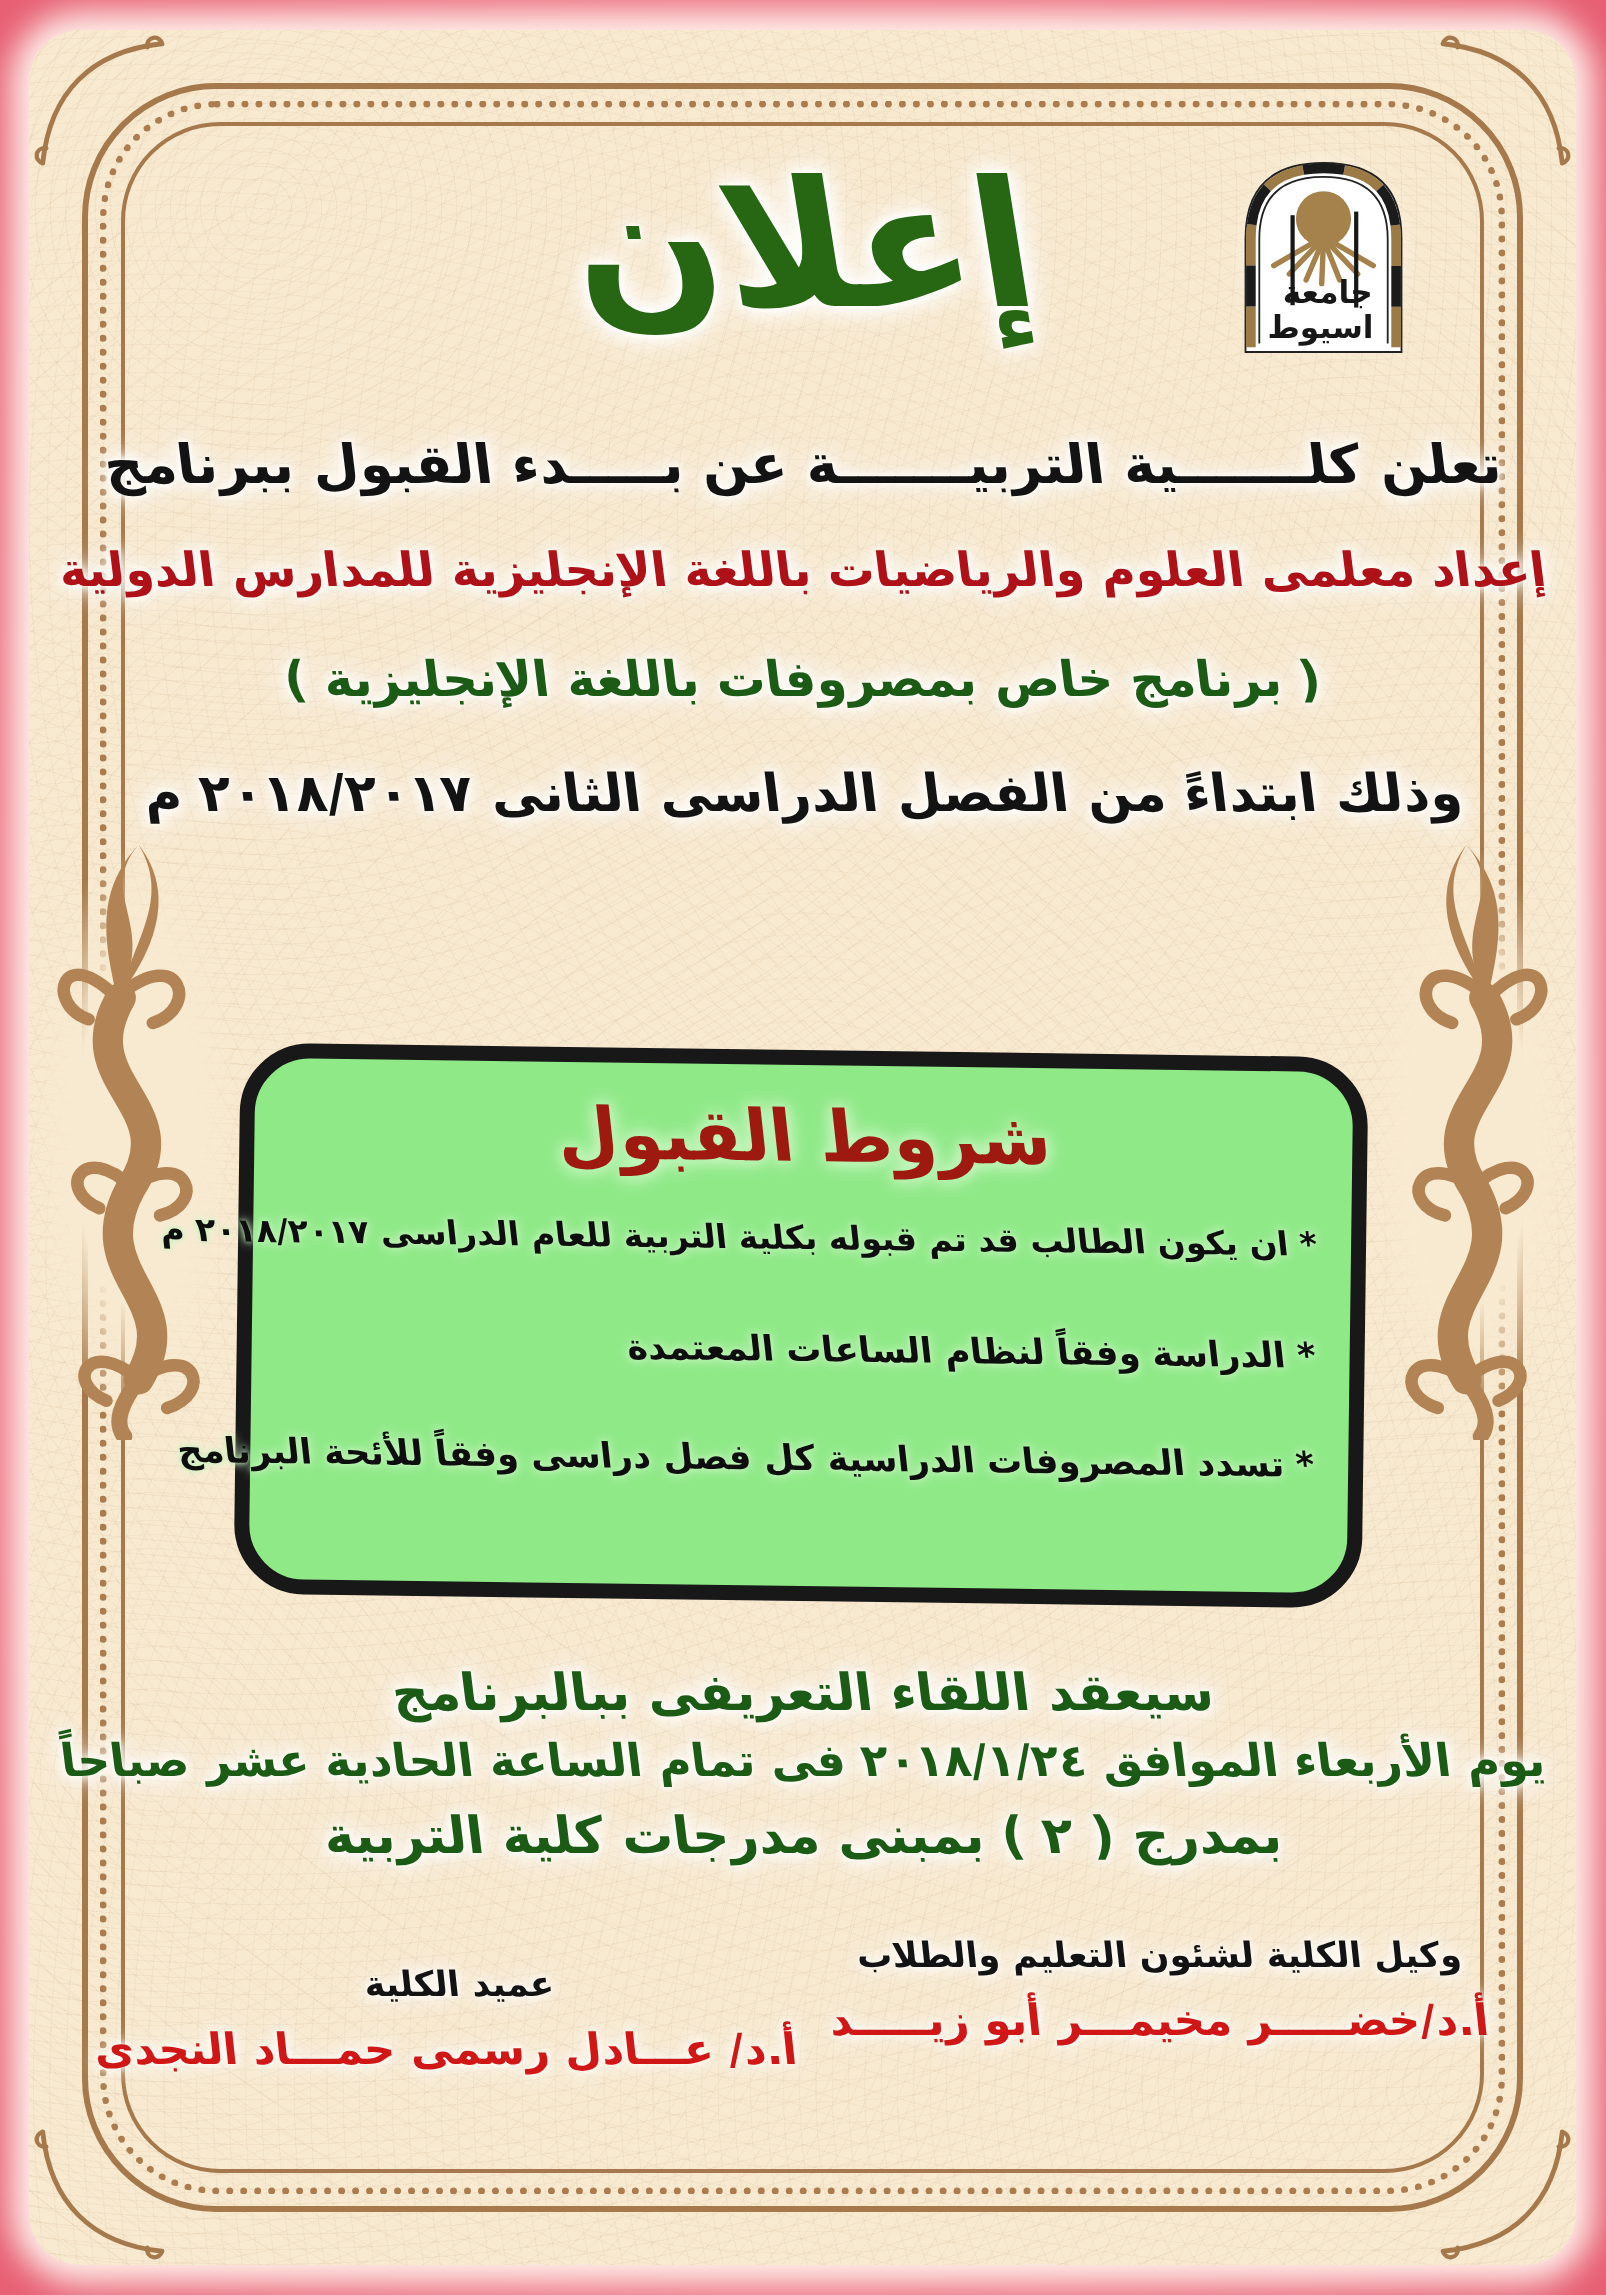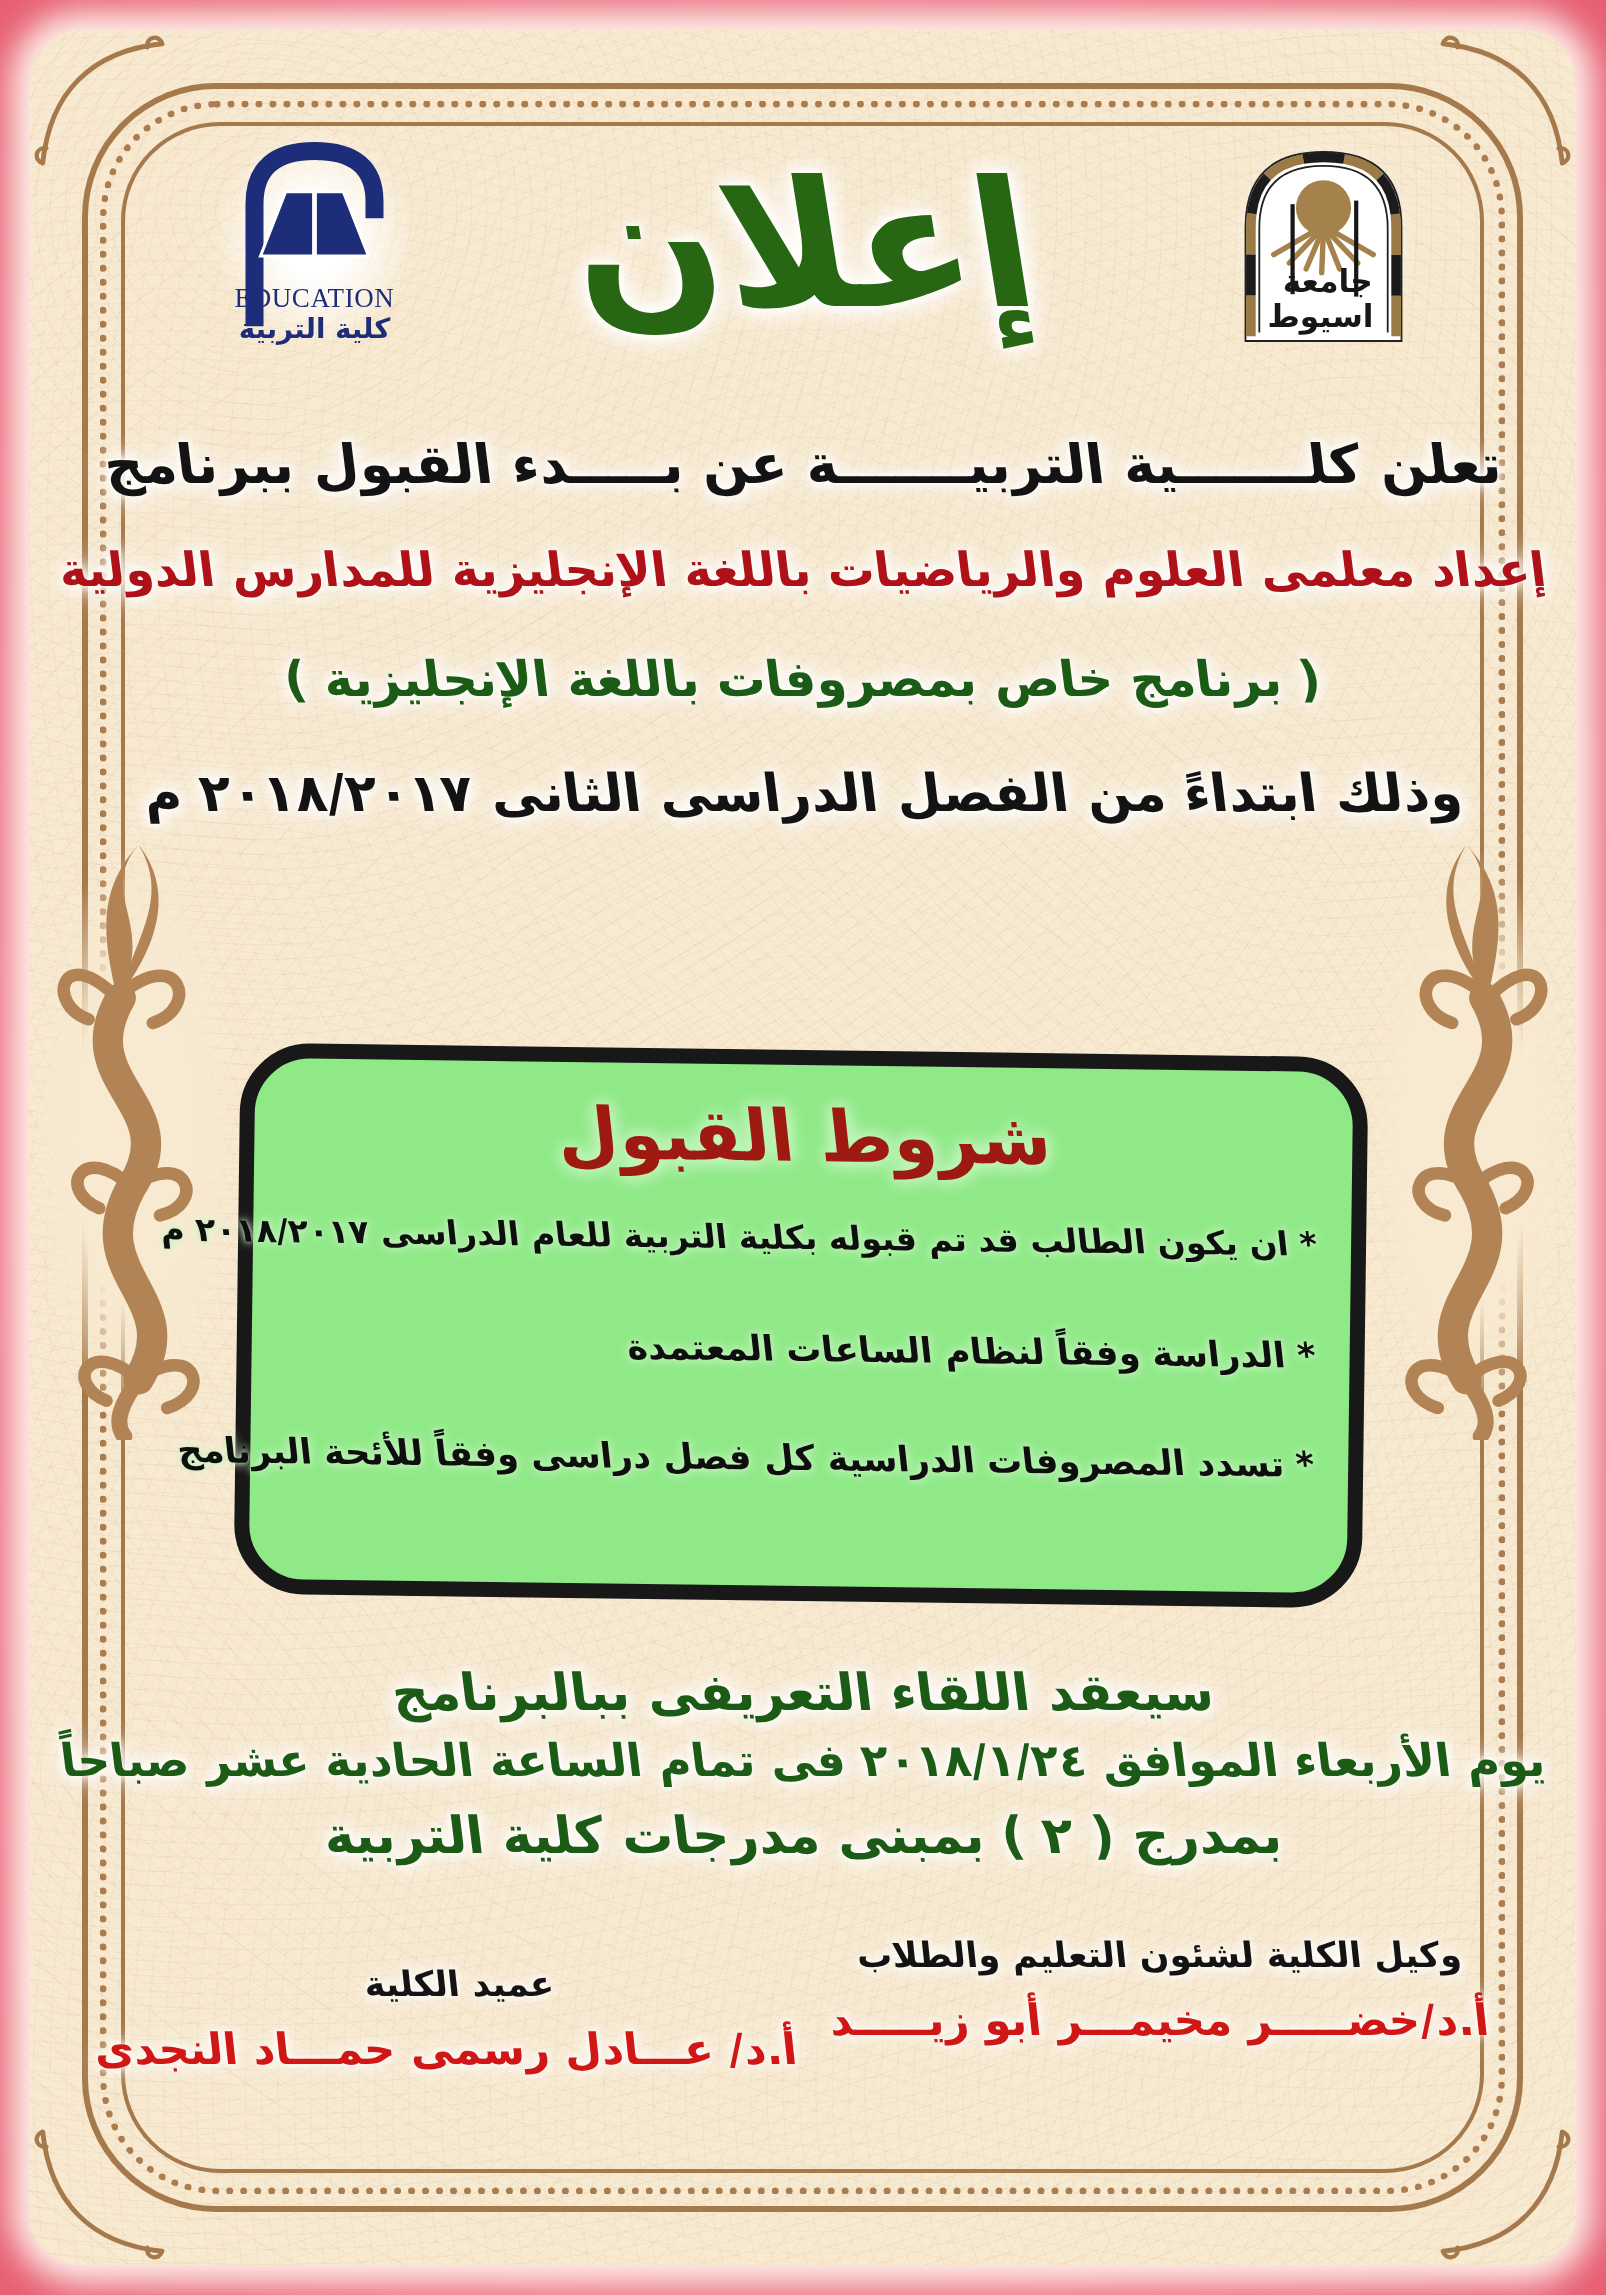--- a/index.html
+++ b/index.html
@@ -25,21 +25,21 @@
   .c-tr{right:34px;top:34px;transform:scaleX(-1);}
   .c-bl{left:34px;bottom:34px;transform:scaleY(-1);}
   .c-br{right:34px;bottom:34px;transform:scale(-1,-1);}
   .flourish{position:absolute;width:216px;height:606px;top:834px;
             background:radial-gradient(ellipse closest-side,#f8ead1 55%,rgba(248,234,209,0) 96%);}
   .f-left{left:28px;}
   .f-right{right:28px;transform:scaleX(-1);}
   .flourish svg{width:100%;height:100%;}
   .logo{position:absolute;background:radial-gradient(closest-side,#ffffff 35%,rgba(255,255,255,0) 100%);}
   .logo-edu{left:215px;top:127px;width:201px;height:222px;}
-  .logo-uni{left:1231px;top:137px;width:187px;height:213px;}
+  .logo-uni{left:1231px;top:148px;width:187px;height:213px;}
   .logo svg{width:100%;height:100%;}
   .txt{position:absolute;left:0;right:0;text-align:center;font-weight:bold;white-space:nowrap;
        transform:skewX(7deg);
        text-shadow:0 0 7px #fff,0 0 14px #fff,0 0 23px #fff,0 0 35px #fff;}
   .main-title{top:150px;font-size:175px;line-height:1.1;color:#276612;transform:skewX(9deg);}
   .l-black1{top:433px;font-size:54px;color:#131313;}
   .l-red   {top:542px;font-size:47px;color:#ae1117;}
   .l-green1{top:651px;font-size:49px;color:#1c5b16;}
   .l-black2{top:763px;font-size:52px;color:#131313;}
   .gbox{position:absolute;left:238px;top:1050px;width:1128px;height:551px;
@@ -133,29 +133,20 @@
         <path d="M52 92 C24 140 88 152 58 198 C30 248 90 260 62 306" stroke-width="17"></path>
         <path d="M58 198 C30 172 16 200 40 210" stroke-width="7"></path>
         <path d="M58 198 C90 176 100 208 74 214" stroke-width="7"></path>
         <path d="M62 306 C34 282 20 308 44 318" stroke-width="7"></path>
         <path d="M62 306 C94 284 104 314 78 322" stroke-width="7"></path>
         <path d="M62 306 C52 320 48 330 54 338" stroke-width="9"></path>
       </g>
     </svg>
   </div>
 
-  <div class="logo logo-edu">
-    <svg viewBox="0 0 320 370">
-      <path d="M60 332 L60 128 Q60 40 160 40 Q260 40 260 124 L260 152" fill="none" stroke="#1e2d7a" stroke-width="30"></path>
-      <polygon points="70,215 112,108 208,108 250,215" fill="#1e2d7a" stroke="#ffffff" stroke-width="5"></polygon>
-      <rect x="156" y="104" width="8" height="115" fill="#ffffff"></rect>
-      <text x="160" y="300" text-anchor="middle" font-family="Liberation Serif, DejaVu Serif, serif" font-size="45" fill="#1e2d7a" letter-spacing="1">EDUCATION</text>
-      <text x="160" y="352" text-anchor="middle" font-size="46" font-weight="bold" fill="#1e2d7a">كلية التربية</text>
-    </svg>
-  </div>
 
   <div class="logo logo-uni">
     <svg viewBox="0 0 310 355">
       <path d="M25 340 L25 150 Q25 25 155 25 Q285 25 285 150 L285 340 Z" fill="#ffffff" stroke="#222222" stroke-width="3"></path>
       <path d="M34 332 L34 152 Q34 34 155 34 Q276 34 276 152 L276 332" fill="none" stroke="#9c7a45" stroke-width="16" stroke-dasharray="68 68"></path>
       <path d="M34 332 L34 152 Q34 34 155 34 Q276 34 276 152 L276 332" fill="none" stroke="#1b1b1b" stroke-width="16" stroke-dasharray="68 68" stroke-dashoffset="-68"></path>
       <path d="M48 326 L48 152 Q48 48 155 48 Q262 48 262 152 L262 326" fill="none" stroke="#222222" stroke-width="3"></path>
       <circle cx="155" cy="118" r="46" fill="#a5824c"></circle>
       <g stroke="#a5824c" stroke-width="9" stroke-linecap="round">
         <line x1="155" y1="148" x2="72" y2="196"></line>

